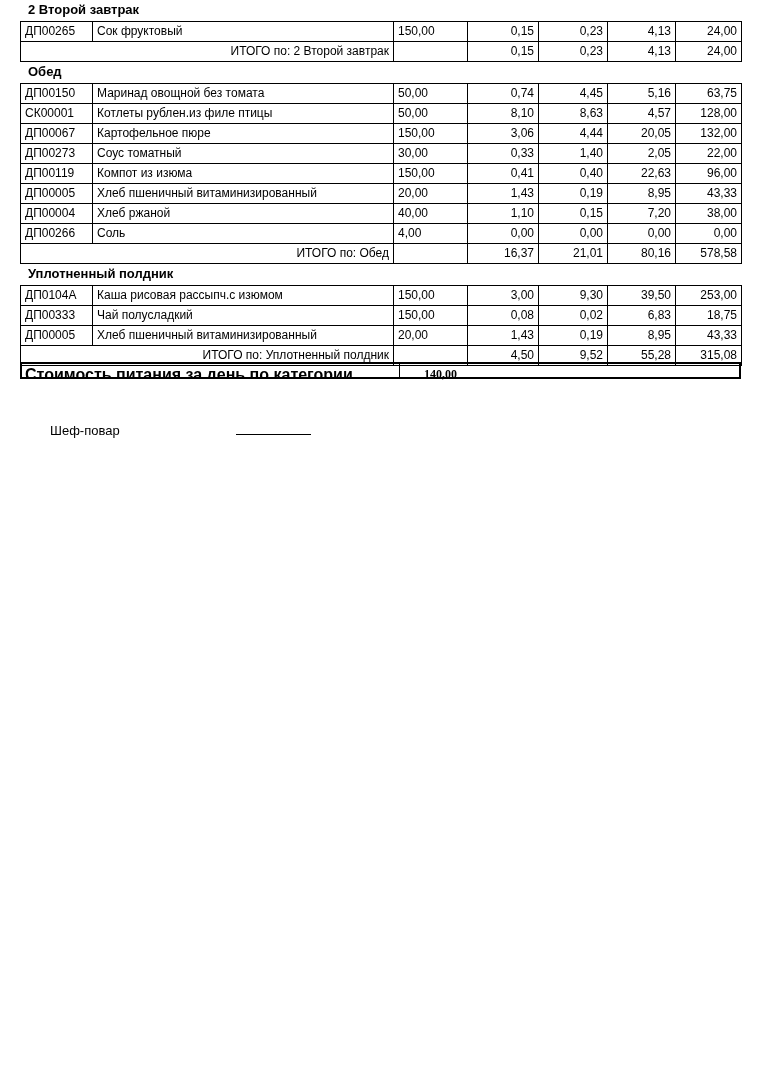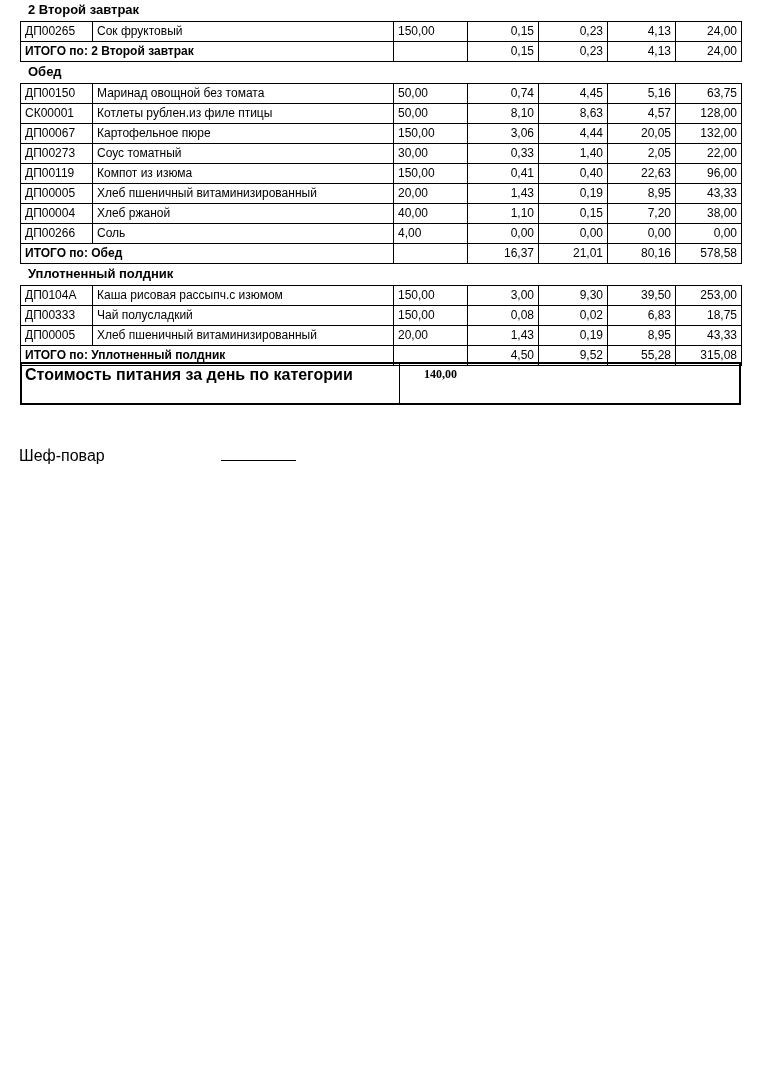--- a/index.html
+++ b/index.html
@@ -38,31 +38,31 @@
     line-height: 19px;
     overflow: hidden;
     white-space: nowrap;
     box-sizing: border-box;
   }
   td.c-code  { text-align: left; }
   td.c-name  { text-align: left; }
   td.c-qty   { }
   td.c-num   { text-align: right; }
   tr.total-row td.c-total-label {
-    font-weight: bold;
-    text-align: left;
+    font-weight: normal;
+    text-align: right;
   }
   .grand {
     margin-left: 20px;
     width: 721px;
     box-sizing: border-box;
     border: 2px solid #000;
     display: flex;
     align-items: stretch;
-    height: 43px;
+    height: 17px;
     margin-top: -4px;
   }
   .grand-label {
     width: 378px;
     box-sizing: border-box;
     border-right: 1px solid #000;
     font-weight: bold;
     font-size: 16px;
     line-height: 21px;
     padding-left: 3px;
@@ -71,22 +71,22 @@
   }
   .grand-value {
     font-weight: bold;
     font-family: "Liberation Serif", serif;
     font-size: 12px;
     line-height: 21px;
     padding-left: 24px;
     white-space: nowrap;
   }
   .signature {
-    margin: 42px 0 0 19px;
-    font-size: 16px;
+    margin: 42px 0 0 50px;
+    font-size: 13px;
     height: 16px;
   }
   .sig-label { display: inline-block; }
   .sig-line {
     display: inline-block;
     margin-left: 116px;
     width: 75px;
     height: 13px;
     border-bottom: 1px solid #000;
   }

